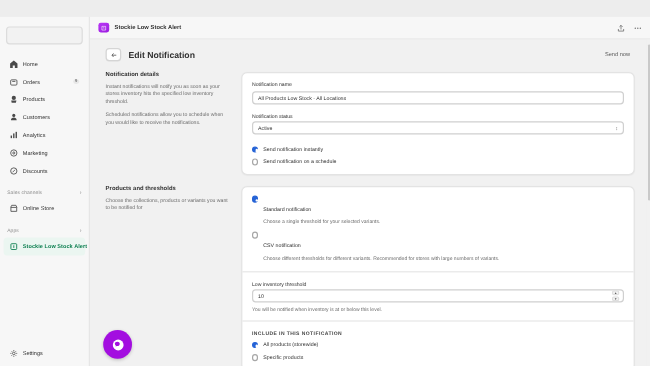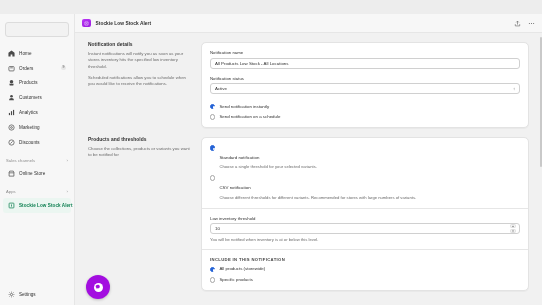--- a/index.html
+++ b/index.html
@@ -320,20 +320,30 @@
             <circle cx="3.2" cy="8" r="1.3"></circle>
             <circle cx="8" cy="8" r="1.3"></circle>
             <circle cx="12.8" cy="8" r="1.3"></circle>
           </svg>
       </span>
     </span>
   </div>
 
   <div class="content">
 
+    <div class="page-head">
+      <span class="back-btn">
+        <svg viewBox="0 0 16 16" fill="none" stroke="currentColor" stroke-width="1.7">
+            <path d="M13 8H3.5"></path>
+            <path d="M7 4l-3.5 4L7 12"></path>
+          </svg>
+      </span>
+      <span class="page-title">Edit Notification</span>
+      <span class="send-now">Send now</span>
+    </div>
 
     <div class="section">
       <div class="section-left">
         <div class="section-title">Notification details</div>
         <div class="section-desc">Instant notifications will notify you as soon as your stores inventory hits the specified low inventory threshold.</div>
         <div class="section-desc">Scheduled notifications allow you to schedule when you would like to receive the notifications.</div>
       </div>
       <div class="card">
         <div class="field-label">Notification name</div>
         <div class="text-input">All Products Low Stock - All Locations</div>

